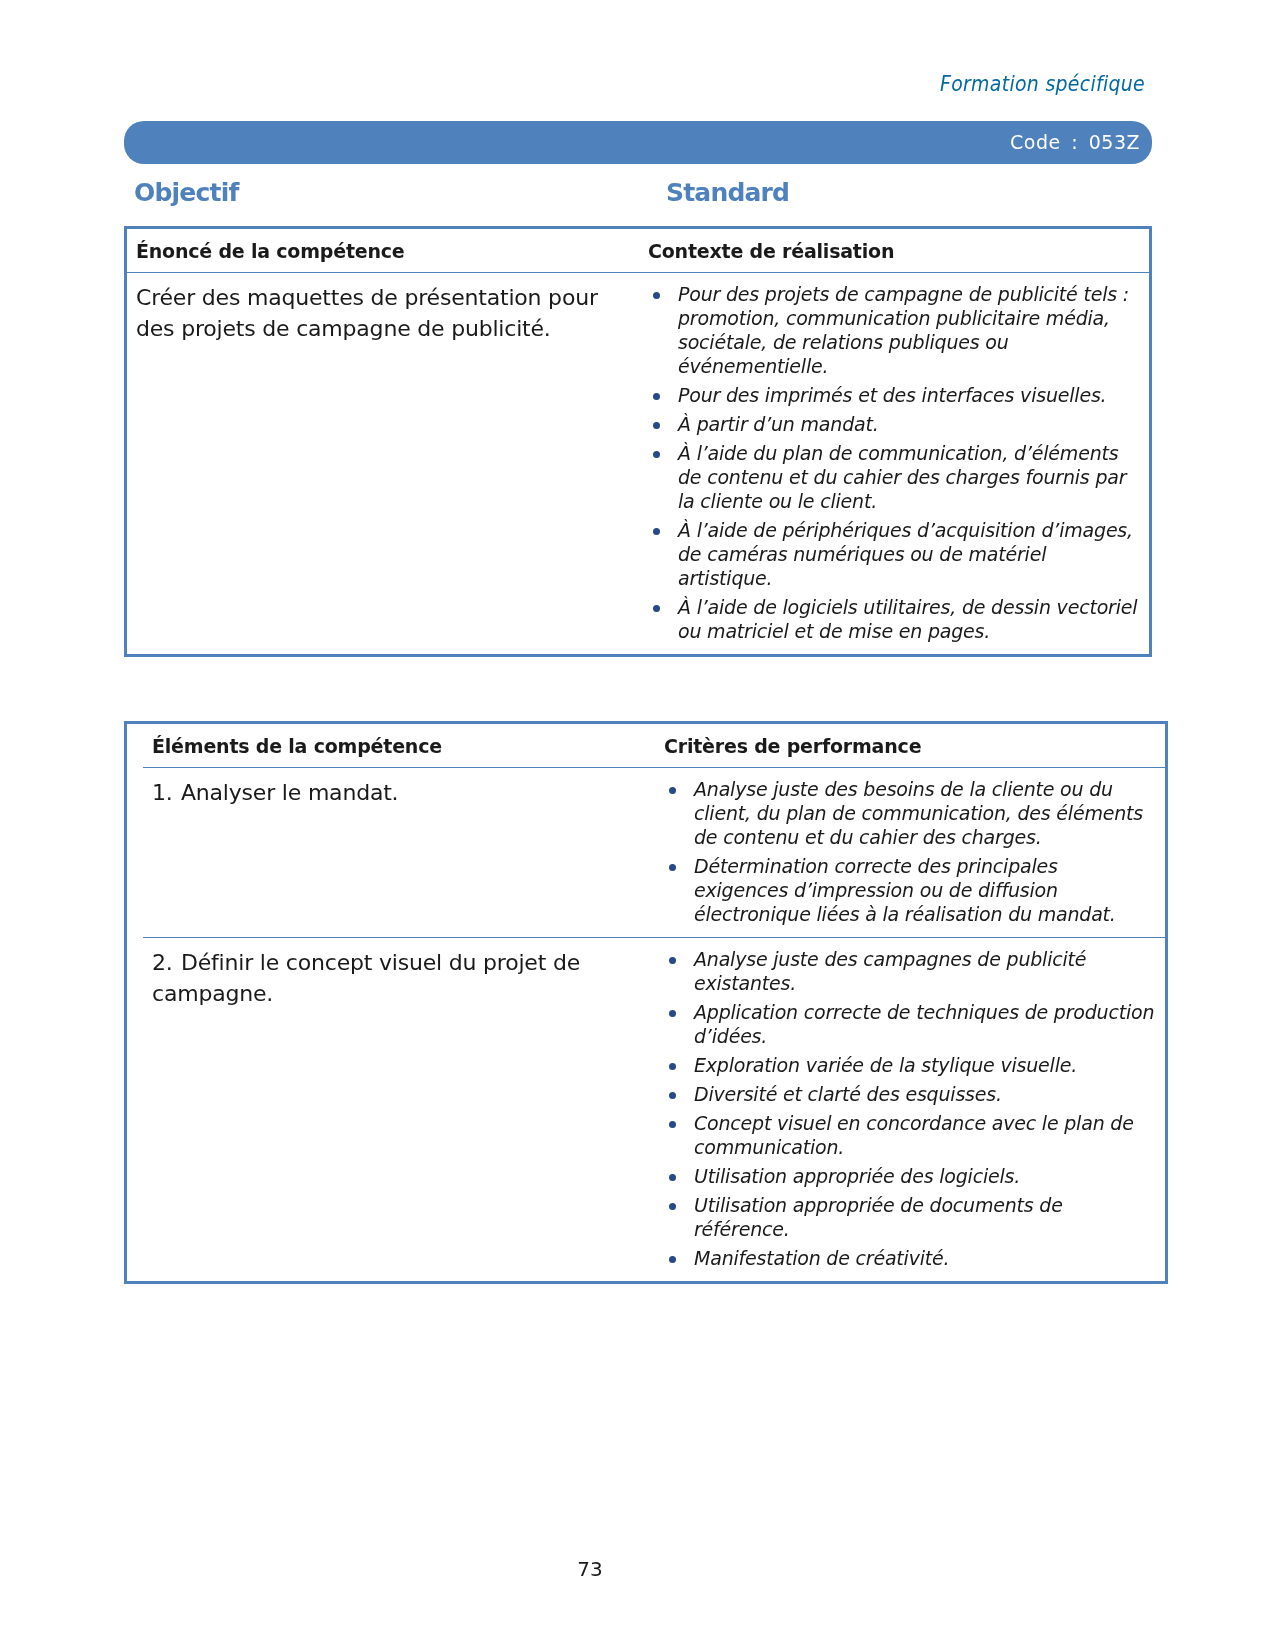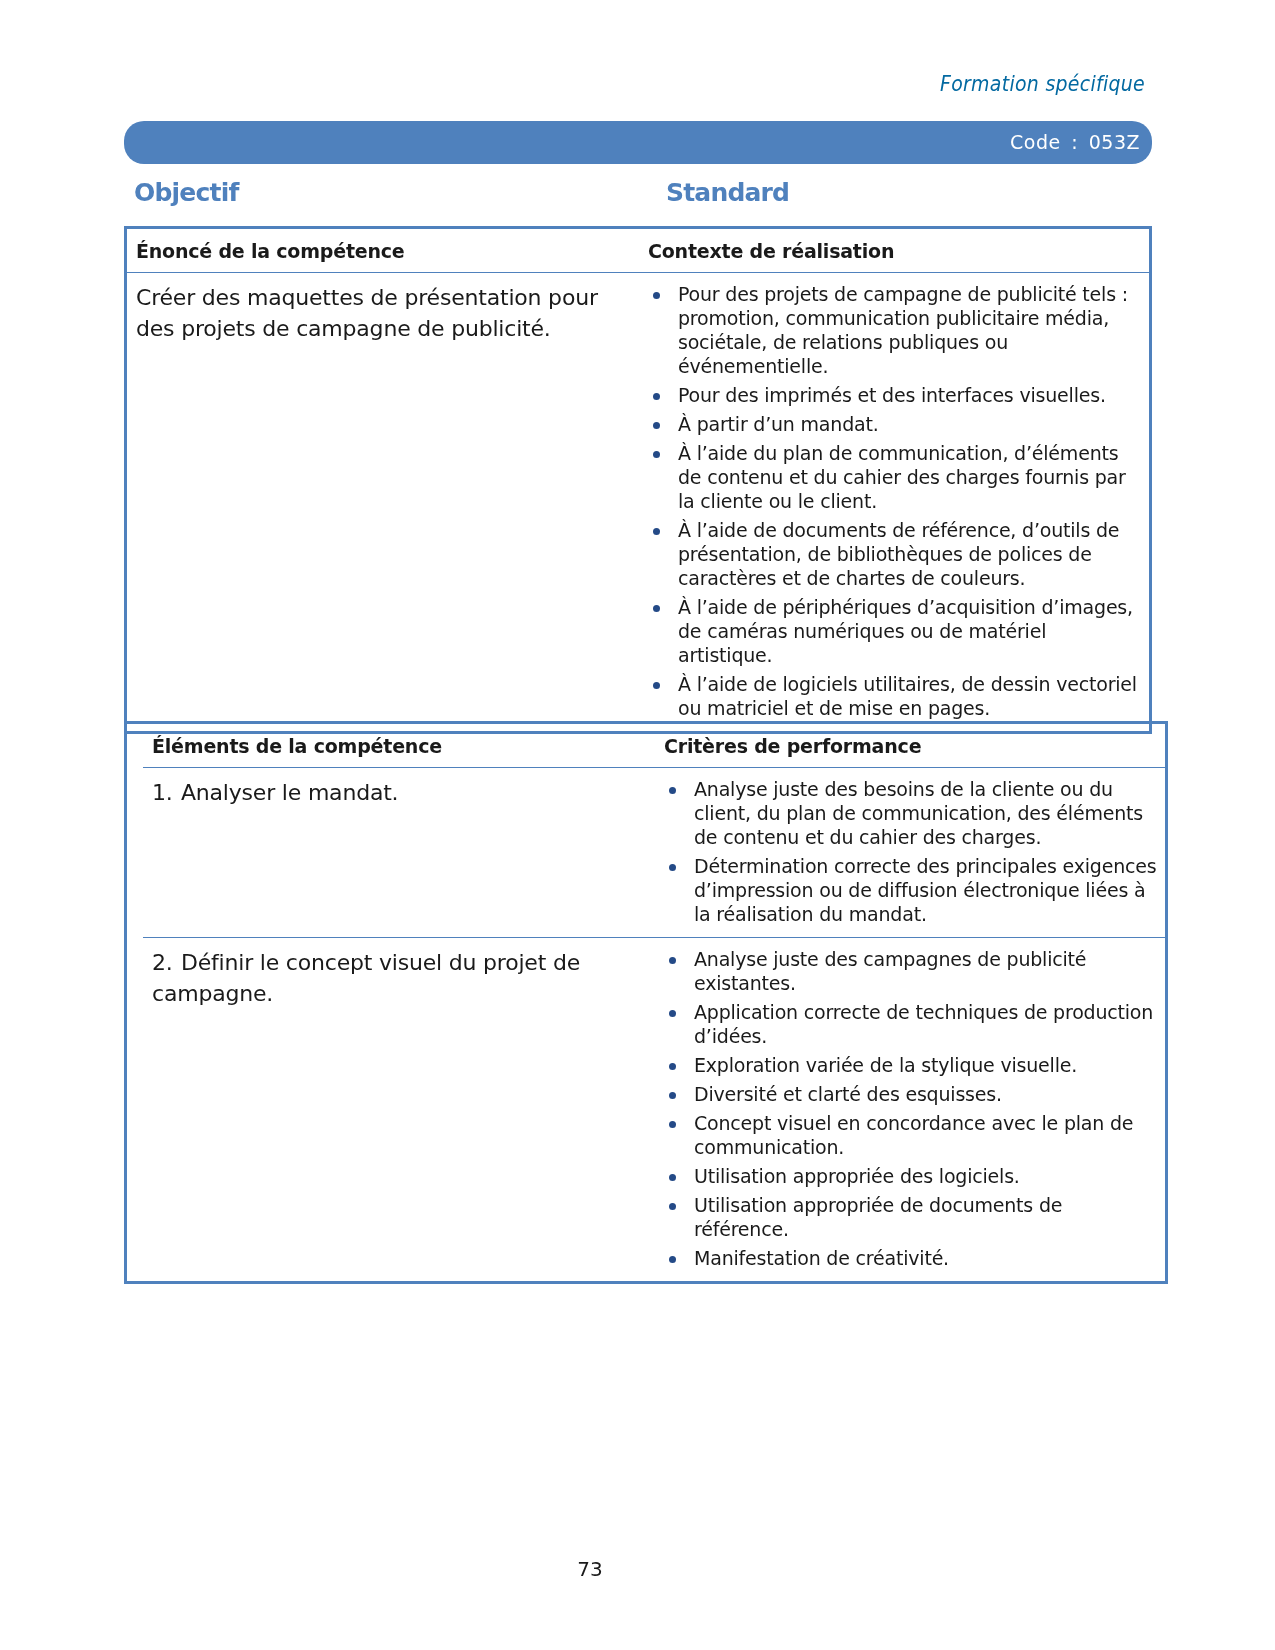--- a/index.html
+++ b/index.html
@@ -19,21 +19,21 @@
   .tbl1 { top: 226px; }
   .tbl2 { top: 721px; padding-left: 16px; }
   .row { display: flex; border-top: 1px solid #4f81bd; }
   .row:first-child { border-top: none; }
   .hdr { height: 43px; align-items: center; }
   .cell-l { width: 512px; padding-left: 9px; box-sizing: border-box; }
   .cell-r { flex: 1; padding-left: 9px; padding-right: 8px; box-sizing: border-box; }
   .hdr .cell-l, .hdr .cell-r { font-size: 19px; font-weight: bold; letter-spacing: -0.2px; }
   .body-row .cell-l { padding-top: 9px; font-size: 22px; line-height: 31px; letter-spacing: -0.2px; }
   .body-row .cell-r { padding-top: 9px; padding-bottom: 6px; }
-  .bullets { list-style: none; margin: 0; padding: 0; }
+  .bullets { list-style: none; margin: 0; padding: 0; font-style: italic; }
   .bullets li { position: relative; padding-left: 30px; font-size: 19px; line-height: 24px;
                 margin-bottom: 5px; letter-spacing: -0.2px; }
   .bullets li .dot { position: absolute; left: 5px; top: 10px; width: 7px; height: 7px;
                      border-radius: 50%; background: #244a87; }
   .num { display: inline-block; width: 29px; }
   .page-num { position: absolute; top: 1557px; left: 0; width: 1180px; text-align: center;
               font-size: 20px; }
 </style>
 </head>
 <body>
@@ -56,21 +56,20 @@
     <div class="cell-r">Contexte de réalisation</div>
   </div>
   <div class="row body-row">
     <div class="cell-l">Créer des maquettes de présentation pour des projets de campagne de publicité.</div>
     <div class="cell-r">
       <ul class="bullets">
         <li><span class="dot"></span><span>Pour des projets de campagne de publicité tels : promotion, communication publicitaire média, sociétale, de relations publiques ou événementielle.</span></li>
         <li><span class="dot"></span><span>Pour des imprimés et des interfaces visuelles.</span></li>
         <li><span class="dot"></span><span>À partir d’un mandat.</span></li>
         <li><span class="dot"></span><span>À l’aide du plan de communication, d’éléments de contenu et du cahier des charges fournis par la cliente ou le client.</span></li>
-        <li><span class="dot"></span><span>À l’aide de documents de référence, d’outils de présentation, de bibliothèques de polices de caractères et de chartes de couleurs.</span></li>
         <li><span class="dot"></span><span>À l’aide de périphériques d’acquisition d’images, de caméras numériques ou de matériel artistique.</span></li>
         <li><span class="dot"></span><span>À l’aide de logiciels utilitaires, de dessin vectoriel ou matriciel et de mise en pages.</span></li>
       </ul>
     </div>
   </div>
 </div>
 
 <div class="tbl tbl2">
   <div class="row hdr">
     <div class="cell-l">Éléments de la compétence</div>

